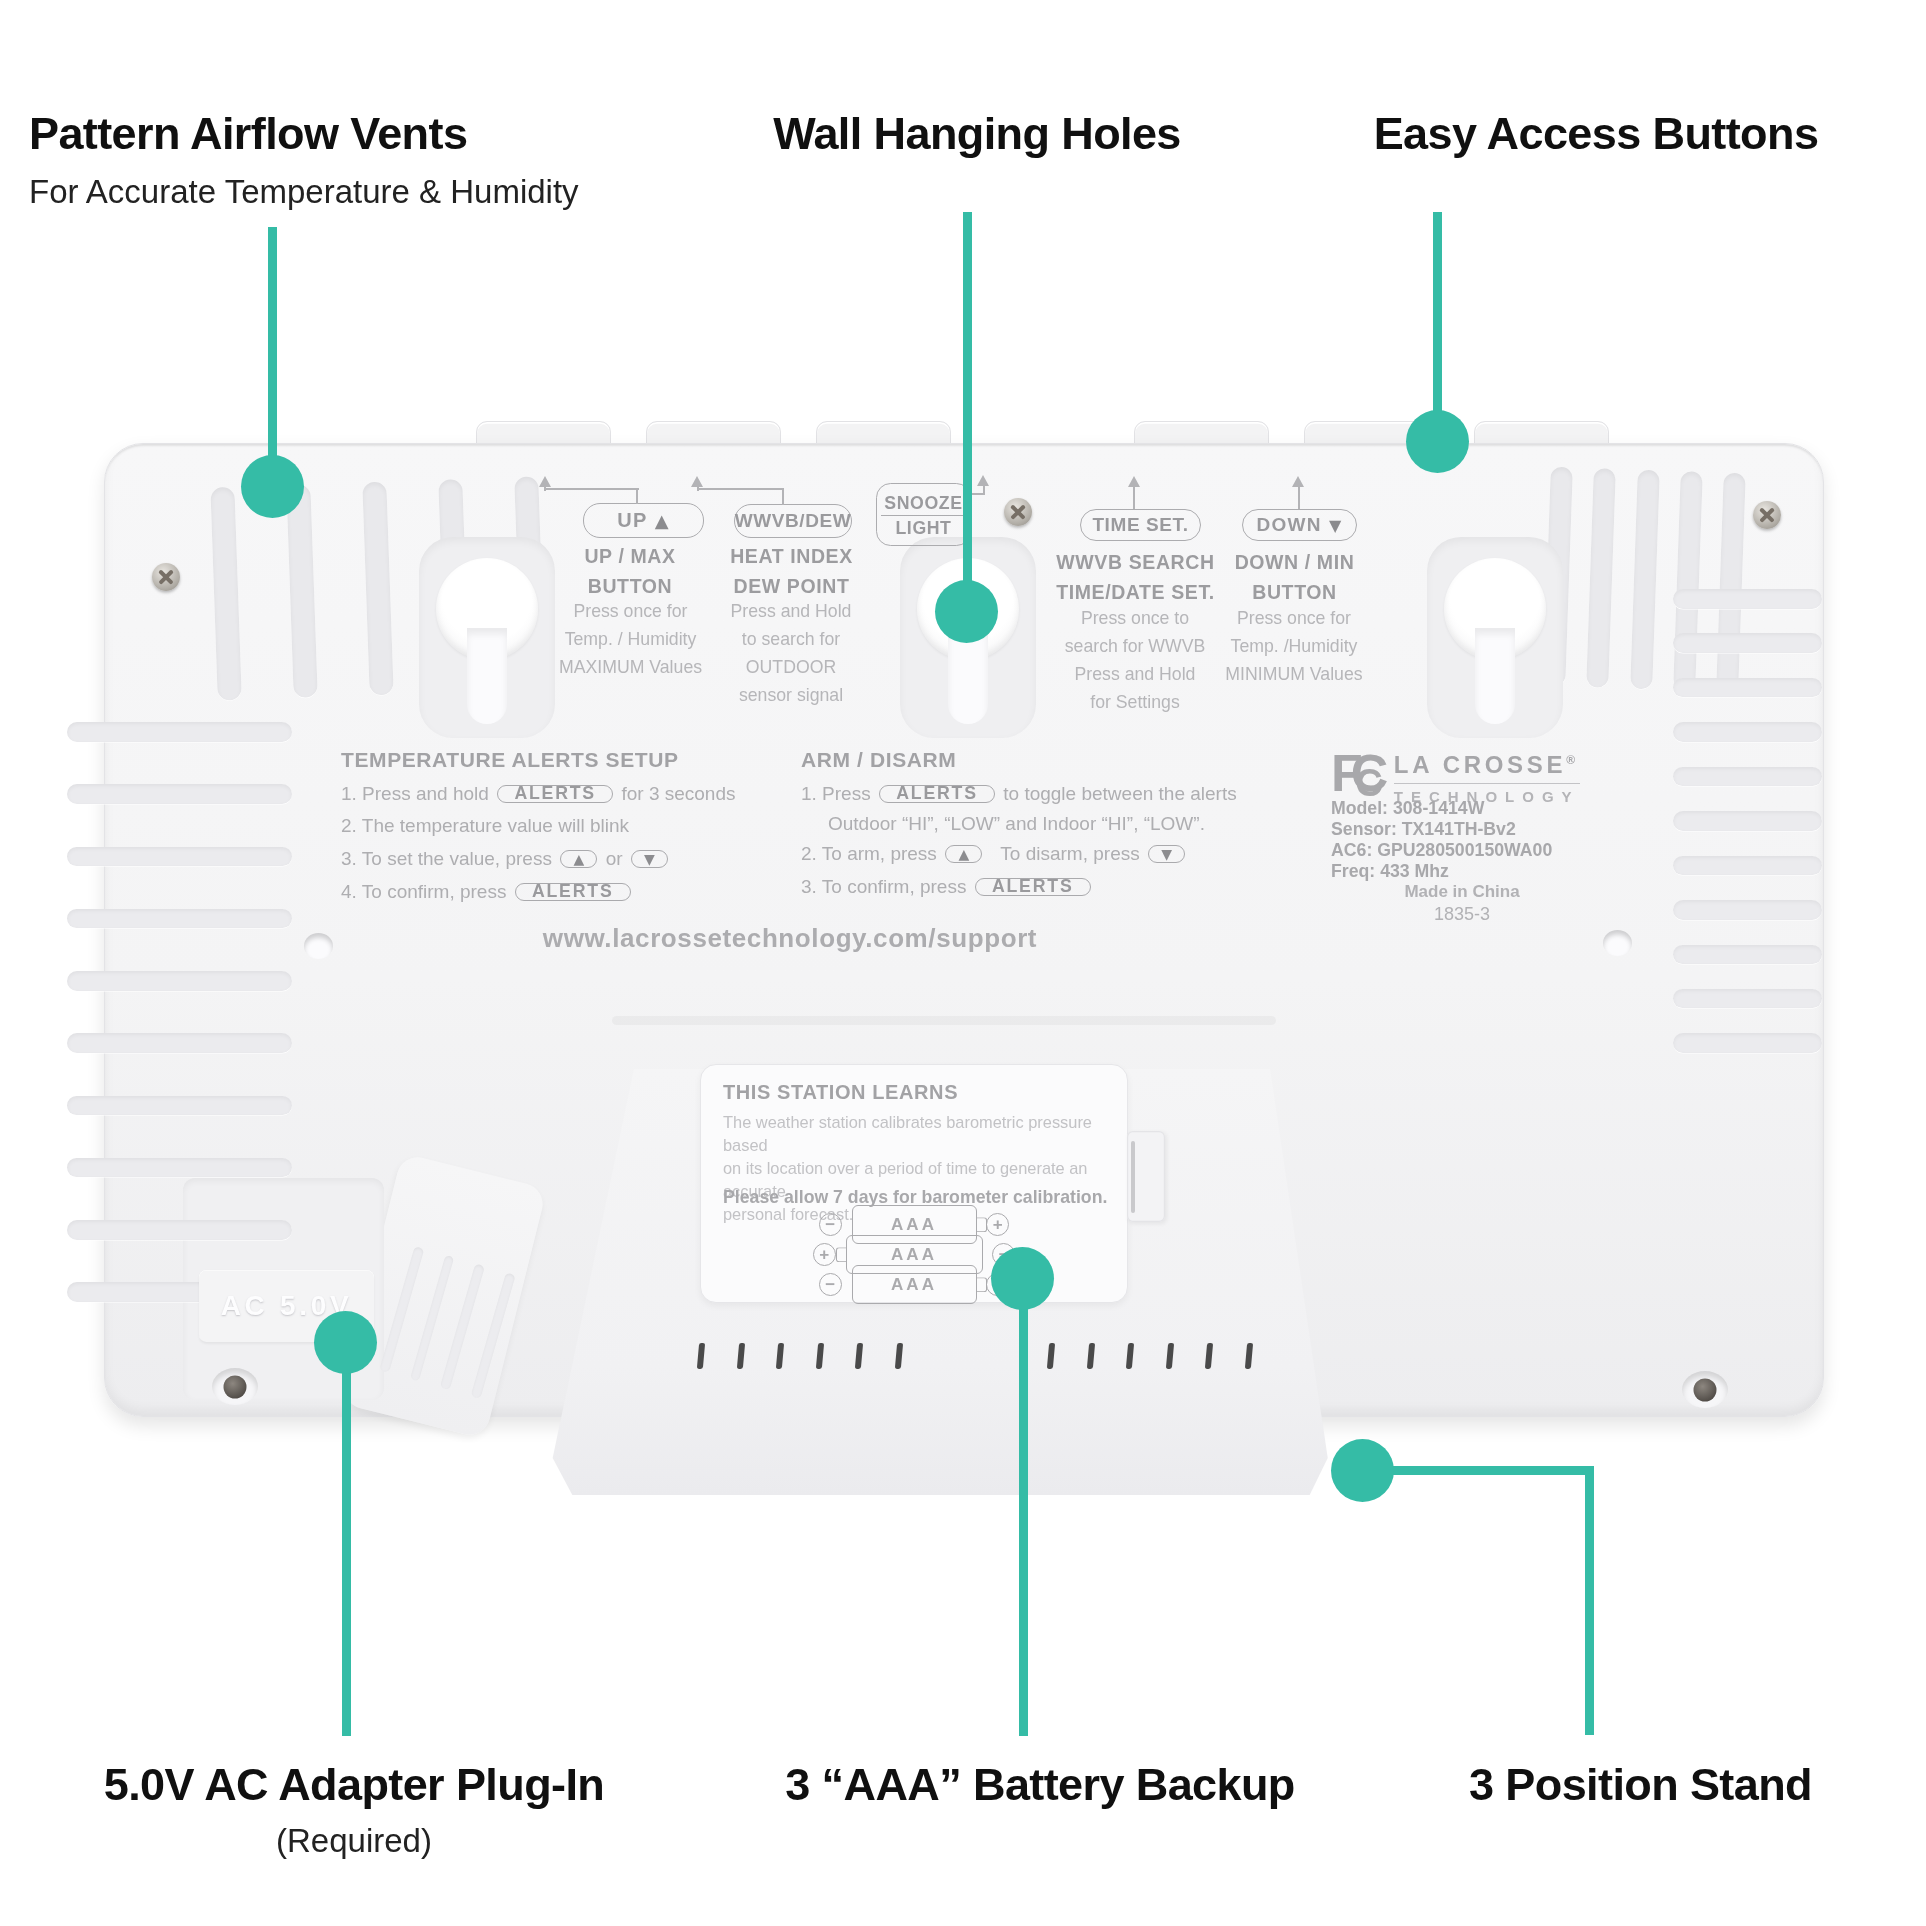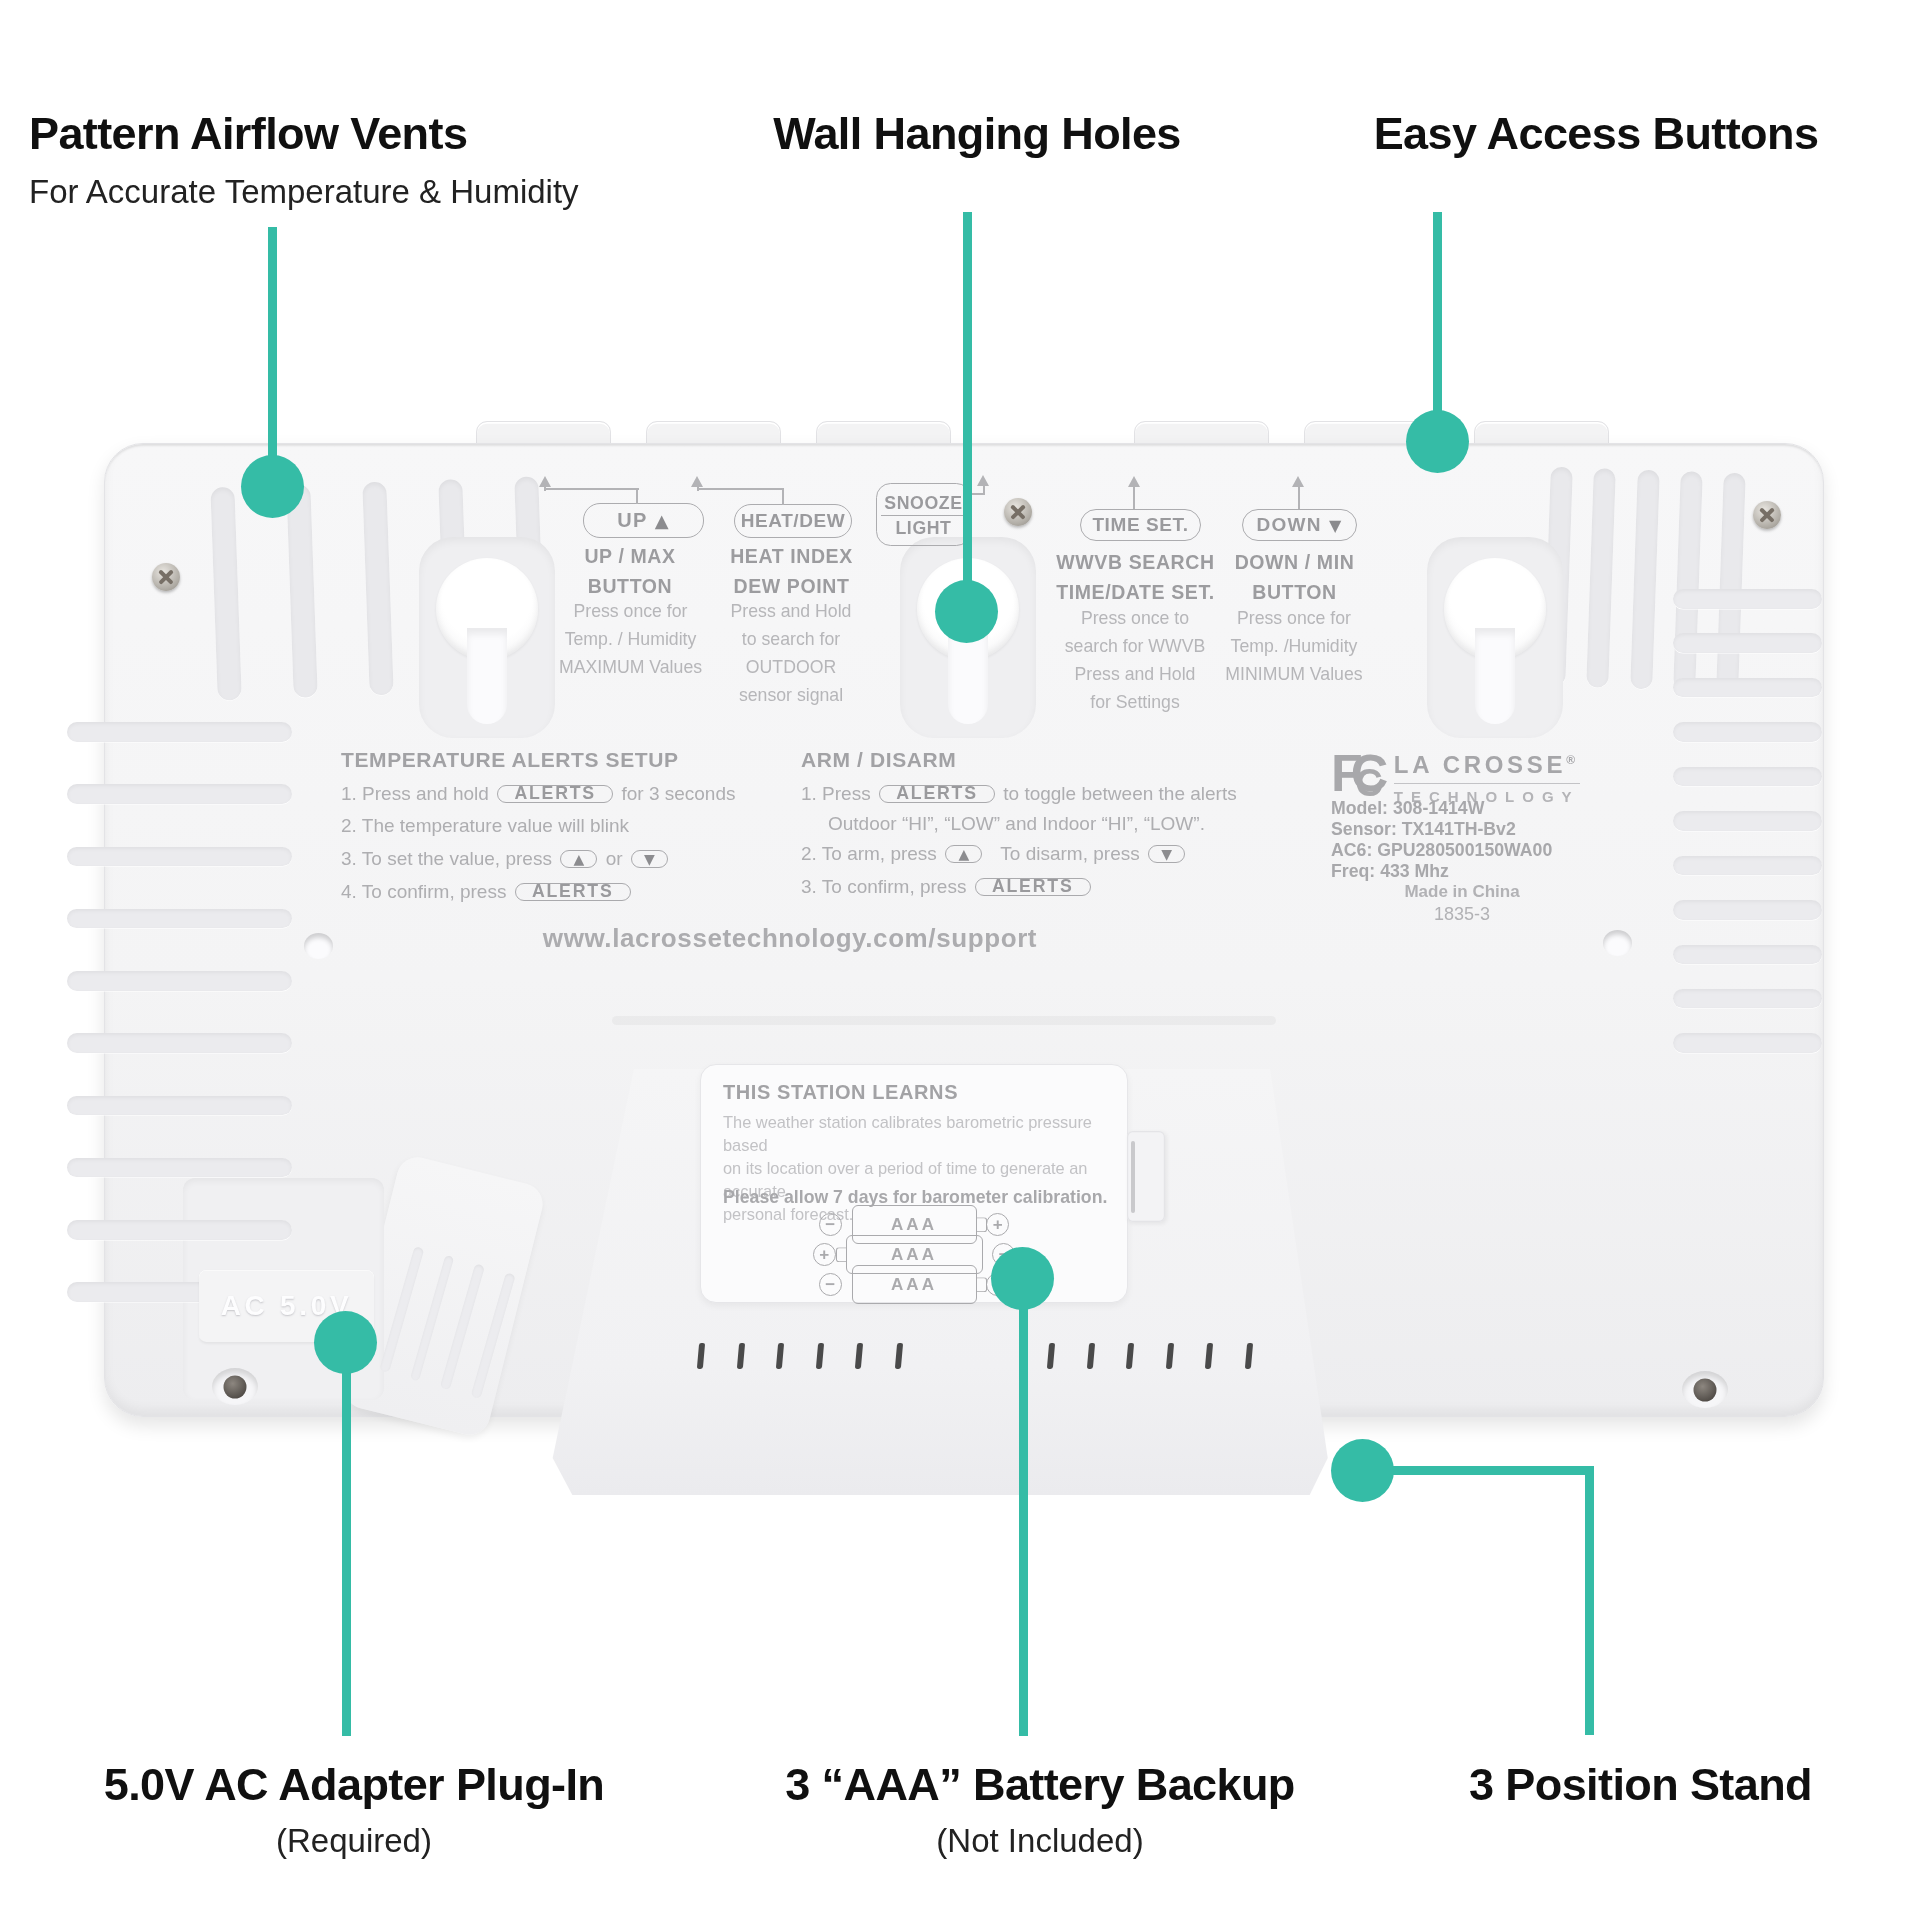--- a/index.html
+++ b/index.html
@@ -176,21 +176,20 @@
 
 <div class="canvas">
 
   <div class="co-title" id="t-airflow">Pattern Airflow Vents</div>
   <div class="co-sub" id="t-airflow-sub">For Accurate Temperature &amp; Humidity</div>
   <div class="co-title" id="t-hanging">Wall Hanging Holes</div>
   <div class="co-title" id="t-easy">Easy Access Buttons</div>
   <div class="co-title" id="t-adapter">5.0V AC Adapter Plug-In</div>
   <div class="co-sub" id="t-adapter-sub">(Required)</div>
   <div class="co-title" id="t-battery">3 “AAA” Battery Backup</div>
-  <div class="co-sub" id="t-battery-sub">(Not Included)</div>
   <div class="co-title" id="t-stand">3 Position Stand</div>
 
   <div class="tline" id="l1"></div>
   <div class="tdot" id="d1"></div>
   <div class="tline" id="l2"></div>
   <div class="tdot" id="d2"></div>
   <div class="tline" id="l3"></div>
   <div class="tdot" id="d3"></div>
   <div class="tline" id="l4"></div>
   <div class="tdot" id="d4"></div>
@@ -272,21 +271,21 @@
   <div class="dimple" id="dp1"></div>
   <div class="dimple" id="dp2"></div>
   <div class="foot" id="ft1"></div>
   <div class="foot" id="ft2"></div>
 
   <div class="pbox" id="bx-up">
     <span>UP</span>
     <span class="ptri">▲</span>
   </div>
   <div class="pbox" id="bx-heat">
-    <span>HEAT/DEW</span>
+    <span>WWVB/DEW</span>
   </div>
   <div class="pbox" id="bx-snooze">
     <span class="u">SNOOZE</span>
     <span class="l2">LIGHT</span>
   </div>
   <div class="pbox" id="bx-time">
     <span>TIME SET.</span>
   </div>
   <div class="pbox" id="bx-down">
     <span>DOWN</span>

